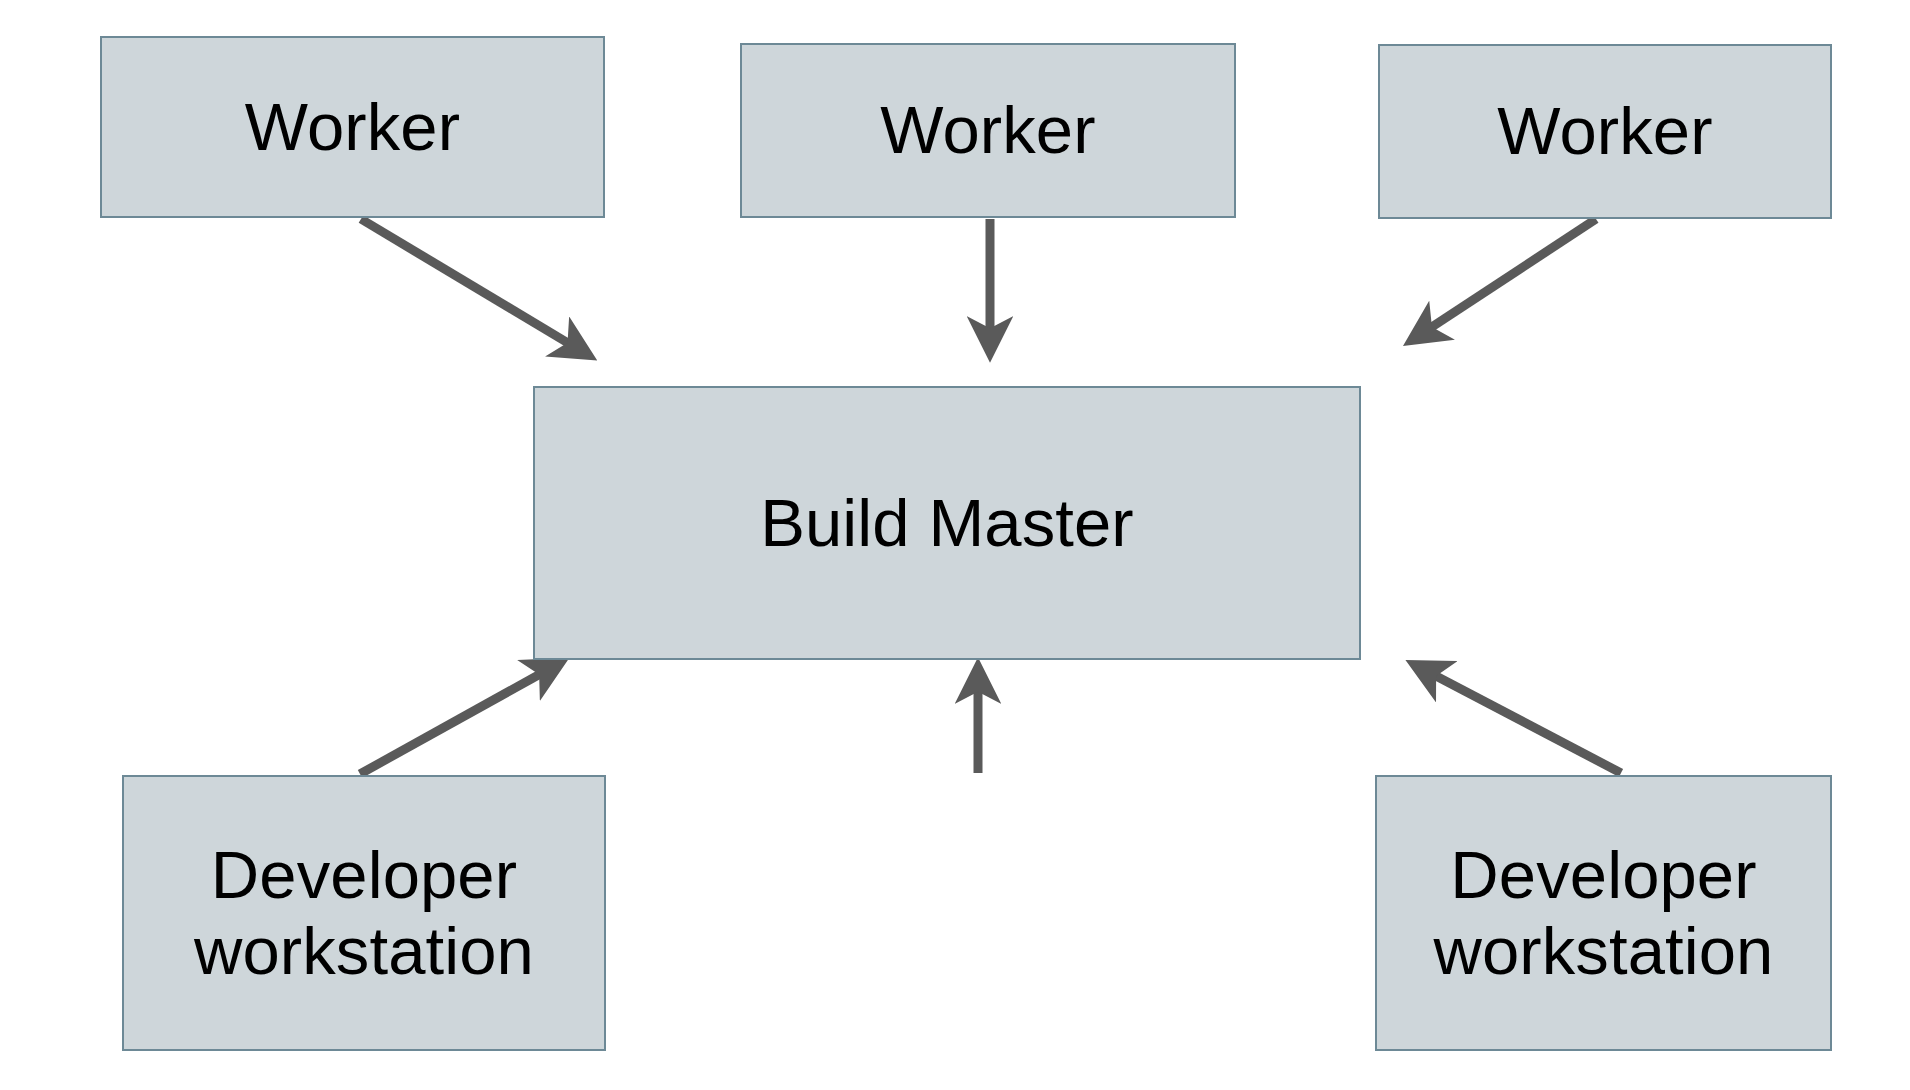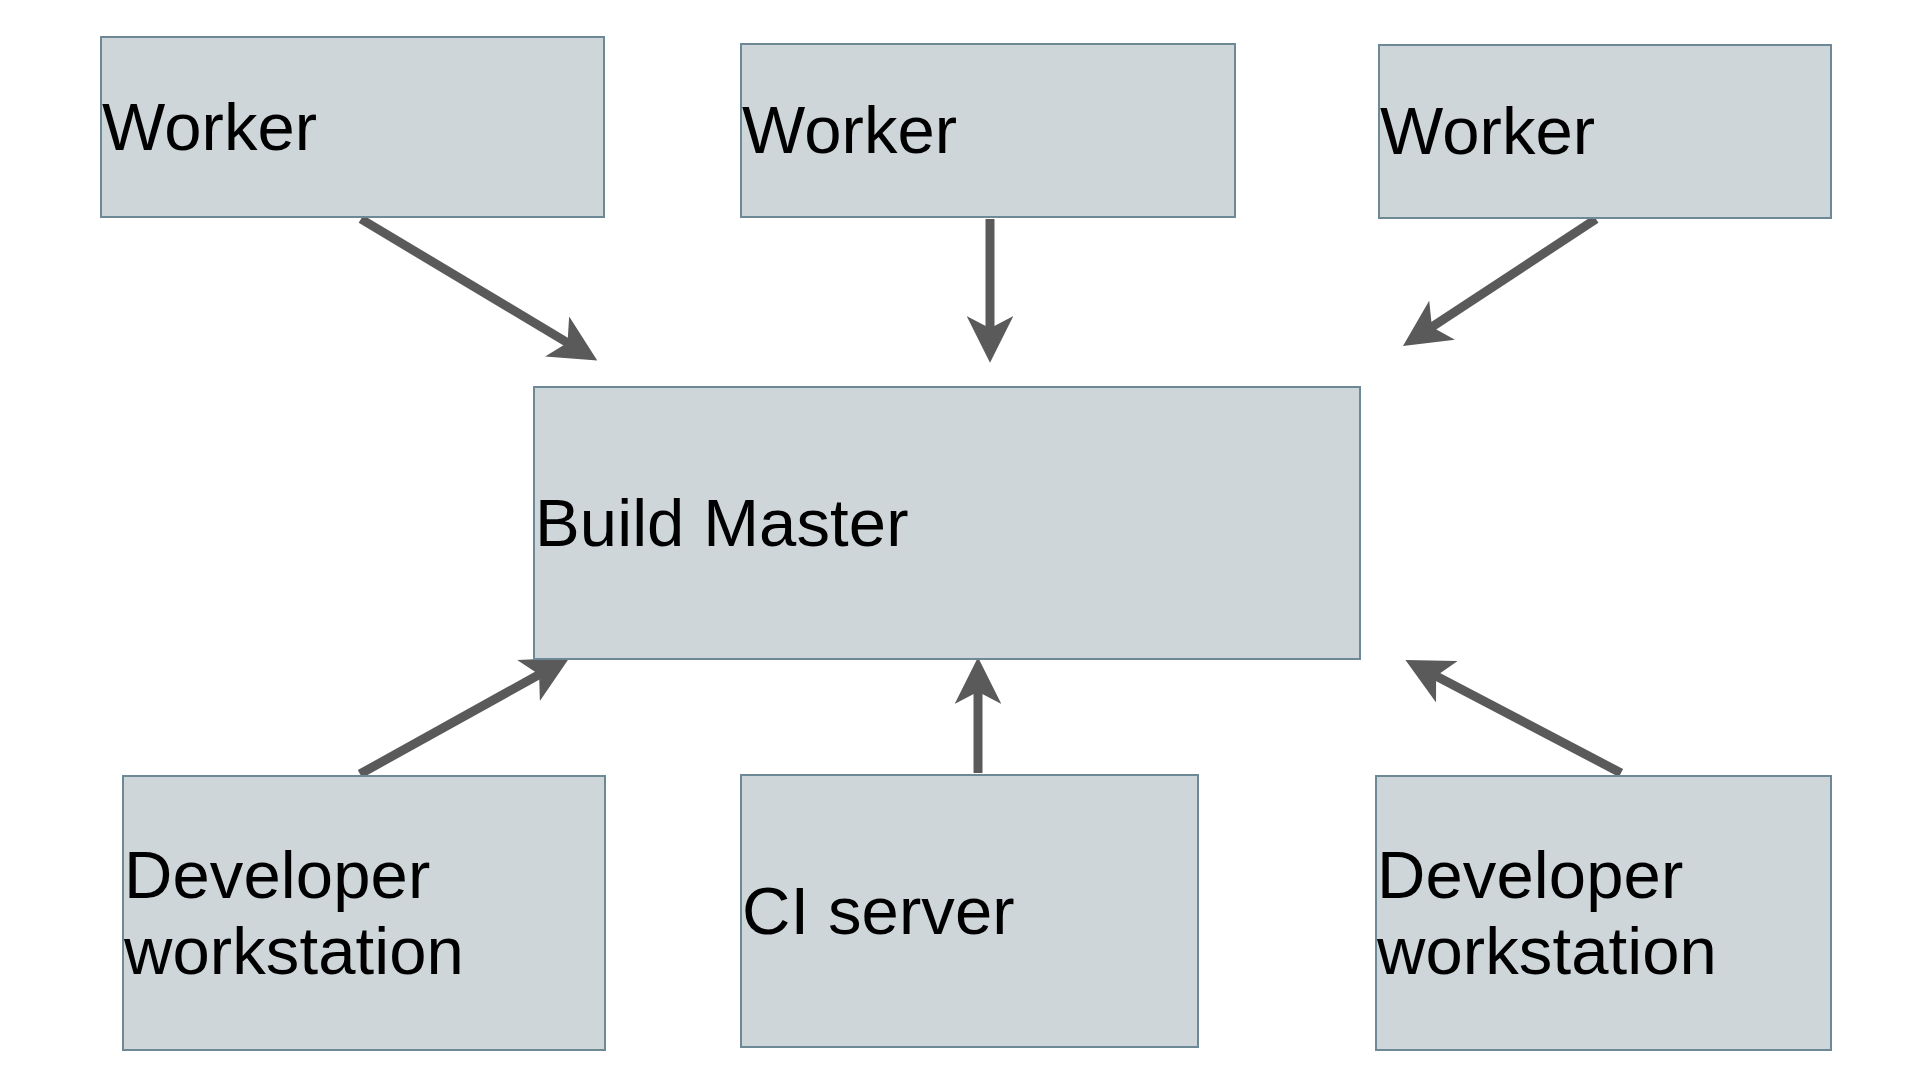--- a/index.html
+++ b/index.html
@@ -27,21 +27,21 @@
     pointer-events: none;
   }
   .node-box {
     position: absolute;
     box-sizing: border-box;
     background: #ced6da;
     border: 2px solid #6d8996;
     display: flex;
     align-items: center;
     justify-content: center;
-    text-align: left;
+    text-align: center;
     color: #000000;
     line-height: 1.14;
     white-space: pre-line;
     letter-spacing: 0.1px;
   }
   .node-label {
     display: block;
     width: 100%;
     white-space: pre-line;
   }
@@ -93,22 +93,19 @@
 
   <div class="node-box" id="node-build-master">
     <span class="node-label">Build Master</span>
   </div>
 
   <div class="node-box" id="node-dev-left">
     <span class="node-label">Developer
 workstation</span>
   </div>
 
-  <div class="node-box" id="node-ci-server">
-    <span class="node-label">CI server</span>
-  </div>
 
   <div class="node-box" id="node-dev-right">
     <span class="node-label">Developer
 workstation</span>
   </div>
 
 </div>
 
 </body></html>

